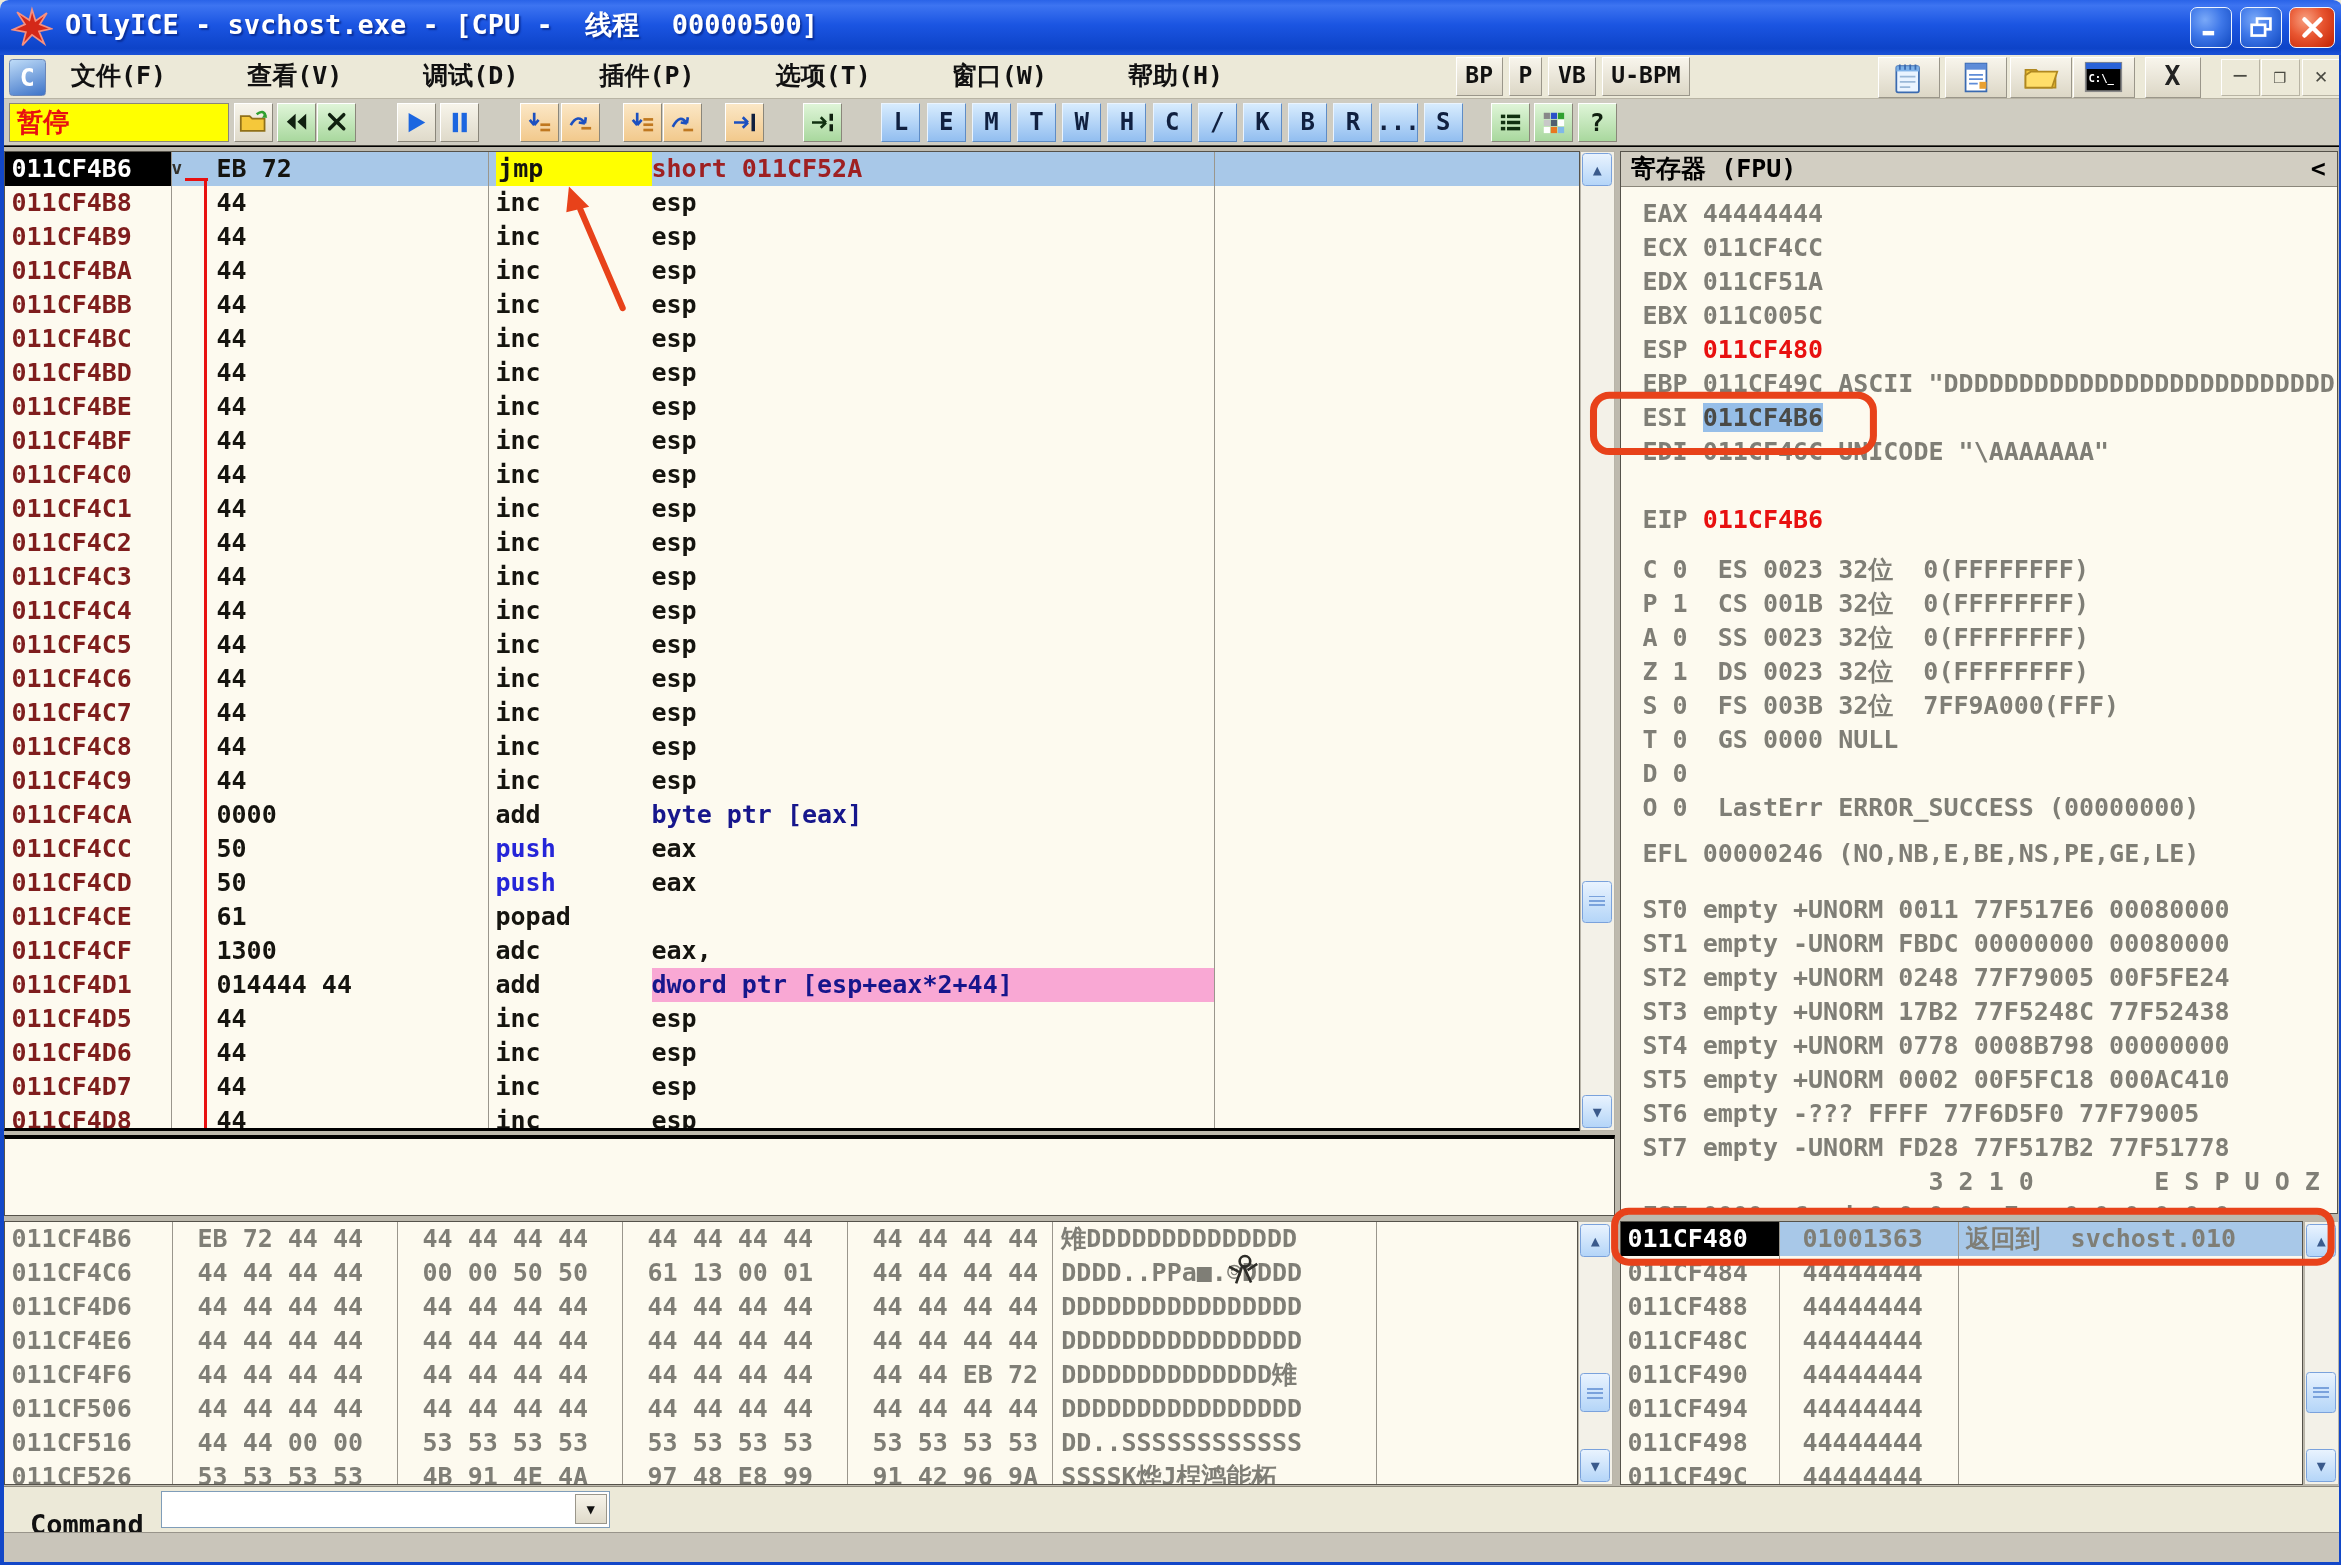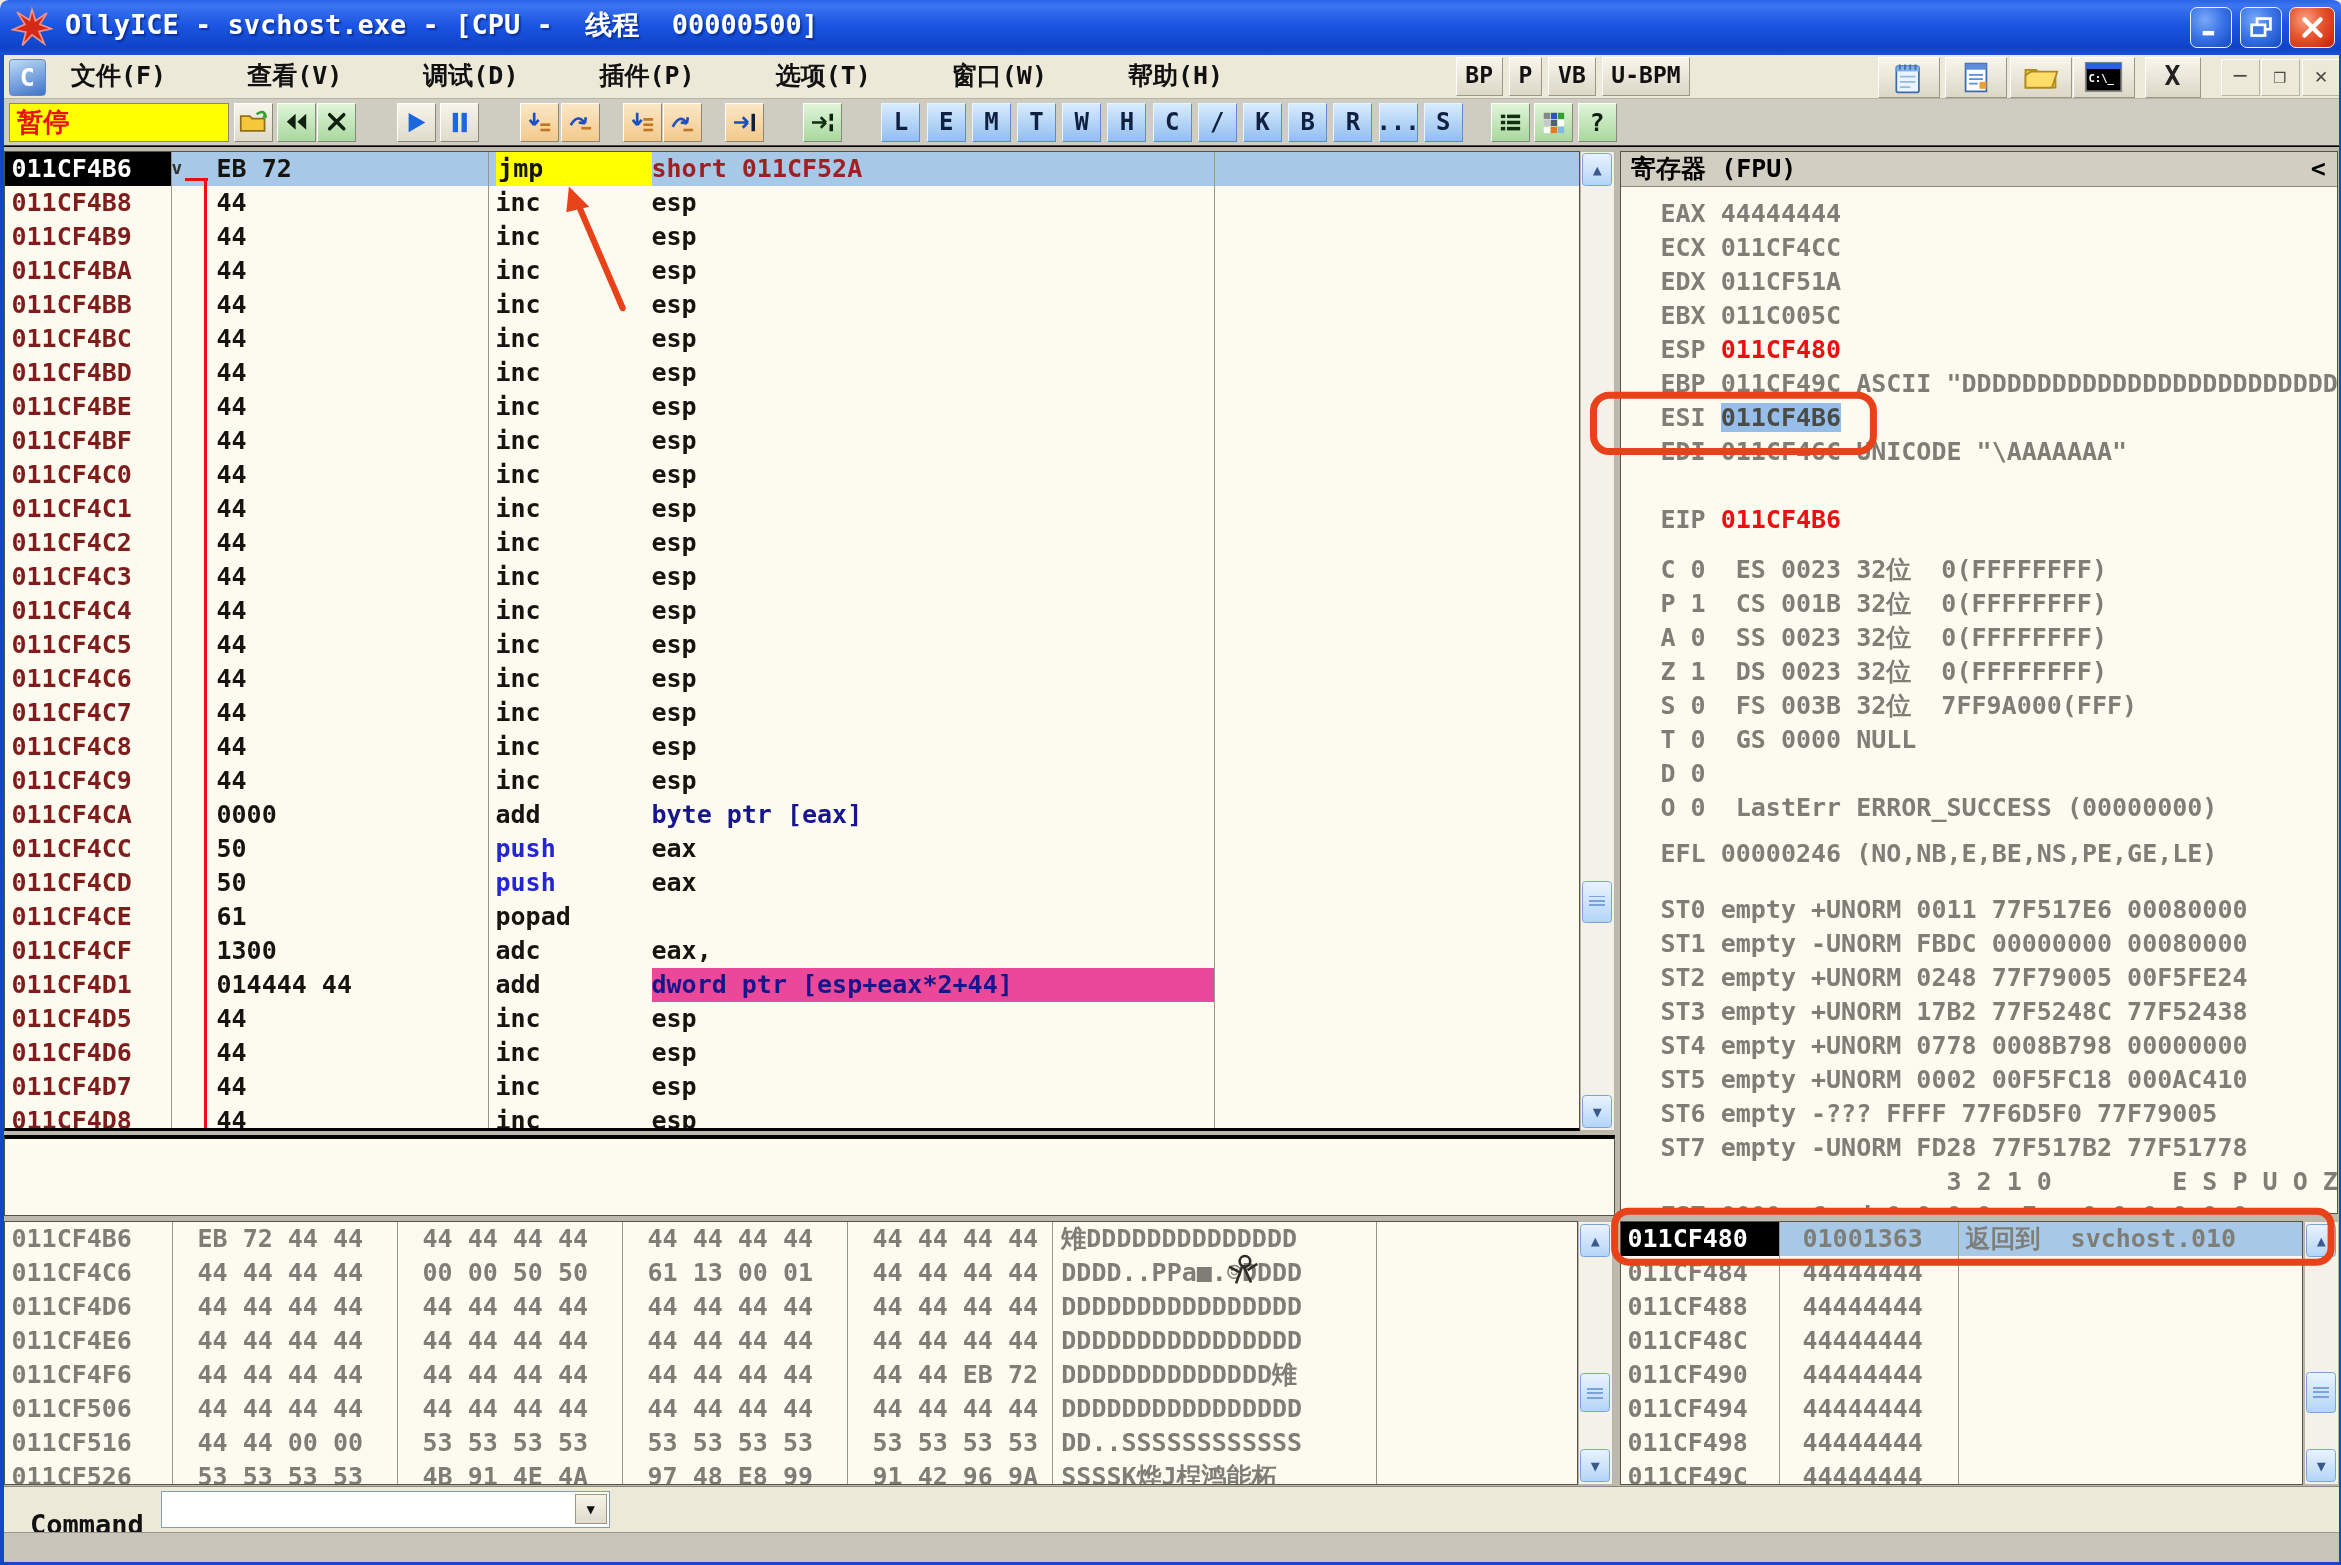--- a/index.html
+++ b/index.html
@@ -65,29 +65,29 @@
   .c-mn{width:164px;border-left:1.8px solid #9a968c;padding-left:7px;color:#15140f;}
   .c-ops{flex:1 1 auto !important;}
   .c-cmt{width:365px;border-left:1.8px solid #9a968c;}
   .drow.sel{background:#A8C8E8;}
   .drow.sel .c-addr{background:#000;color:#fff;}
   .mn-y{background:#FFFF00;padding:0 2.6px;}
   .mn-b{color:#2525D8;}
   .op-k{color:#15140f;display:inline;}
   .op-m{color:#16168C;display:inline;}
   .op-r{color:#9E2022;display:inline;}
-  .op-h{color:#16168C;background:#ec4899;display:inline;}
+  .op-h{color:#16168C;background:#f9a8d4;display:inline;}
   .jmpline{position:absolute;left:199px;top:26.4px;width:3.5px;height:951px;background:#E81010;}
   .jmphook{position:absolute;left:180px;top:26.4px;width:23px;height:3.5px;background:#E81010;}
   .vmark{position:absolute;left:167px;top:8.8px;font-size:17.6px;color:#33322c;line-height:17.6px;}
   
   .regs-header{height:35px;background:#D2CEC2;border-bottom:1.8px solid #8a867a;color:#000;
     font-size:25px;line-height:33px;display:flex;justify-content:space-between;padding:0 10.6px;}
   .regs-body{position:absolute;left:0;top:35px;right:0;bottom:0;padding-top:10.6px;}
-  .rline{height:34px;line-height:34px;font-size:25px;color:#7F7E76;padding-left:22px;white-space:pre;overflow:hidden;margin-left:18px;}
+  .rline{height:34px;line-height:34px;font-size:25px;color:#7F7E76;padding-left:22px;white-space:pre;overflow:hidden;}
   .rline .r{color:#E81010;}
   .rline .hl{background:#96BEE8;color:#4a4a46;}
   .rgap{width:100%;}
   
   .h-addr{width:167px;padding-left:7px;color:#7F7E76;}
   .h-g{width:225px;border-left:1.8px solid #9a968c;padding-left:25px;color:#7F7E76;}
   .h-g4{width:205px;}
   .h-ascii{width:324px;border-left:1.8px solid #9a968c;padding-left:8.8px;color:#7F7E76;}
   .h-fill{flex:1 1 auto !important;border-left:1.8px solid #9a968c;}
   

